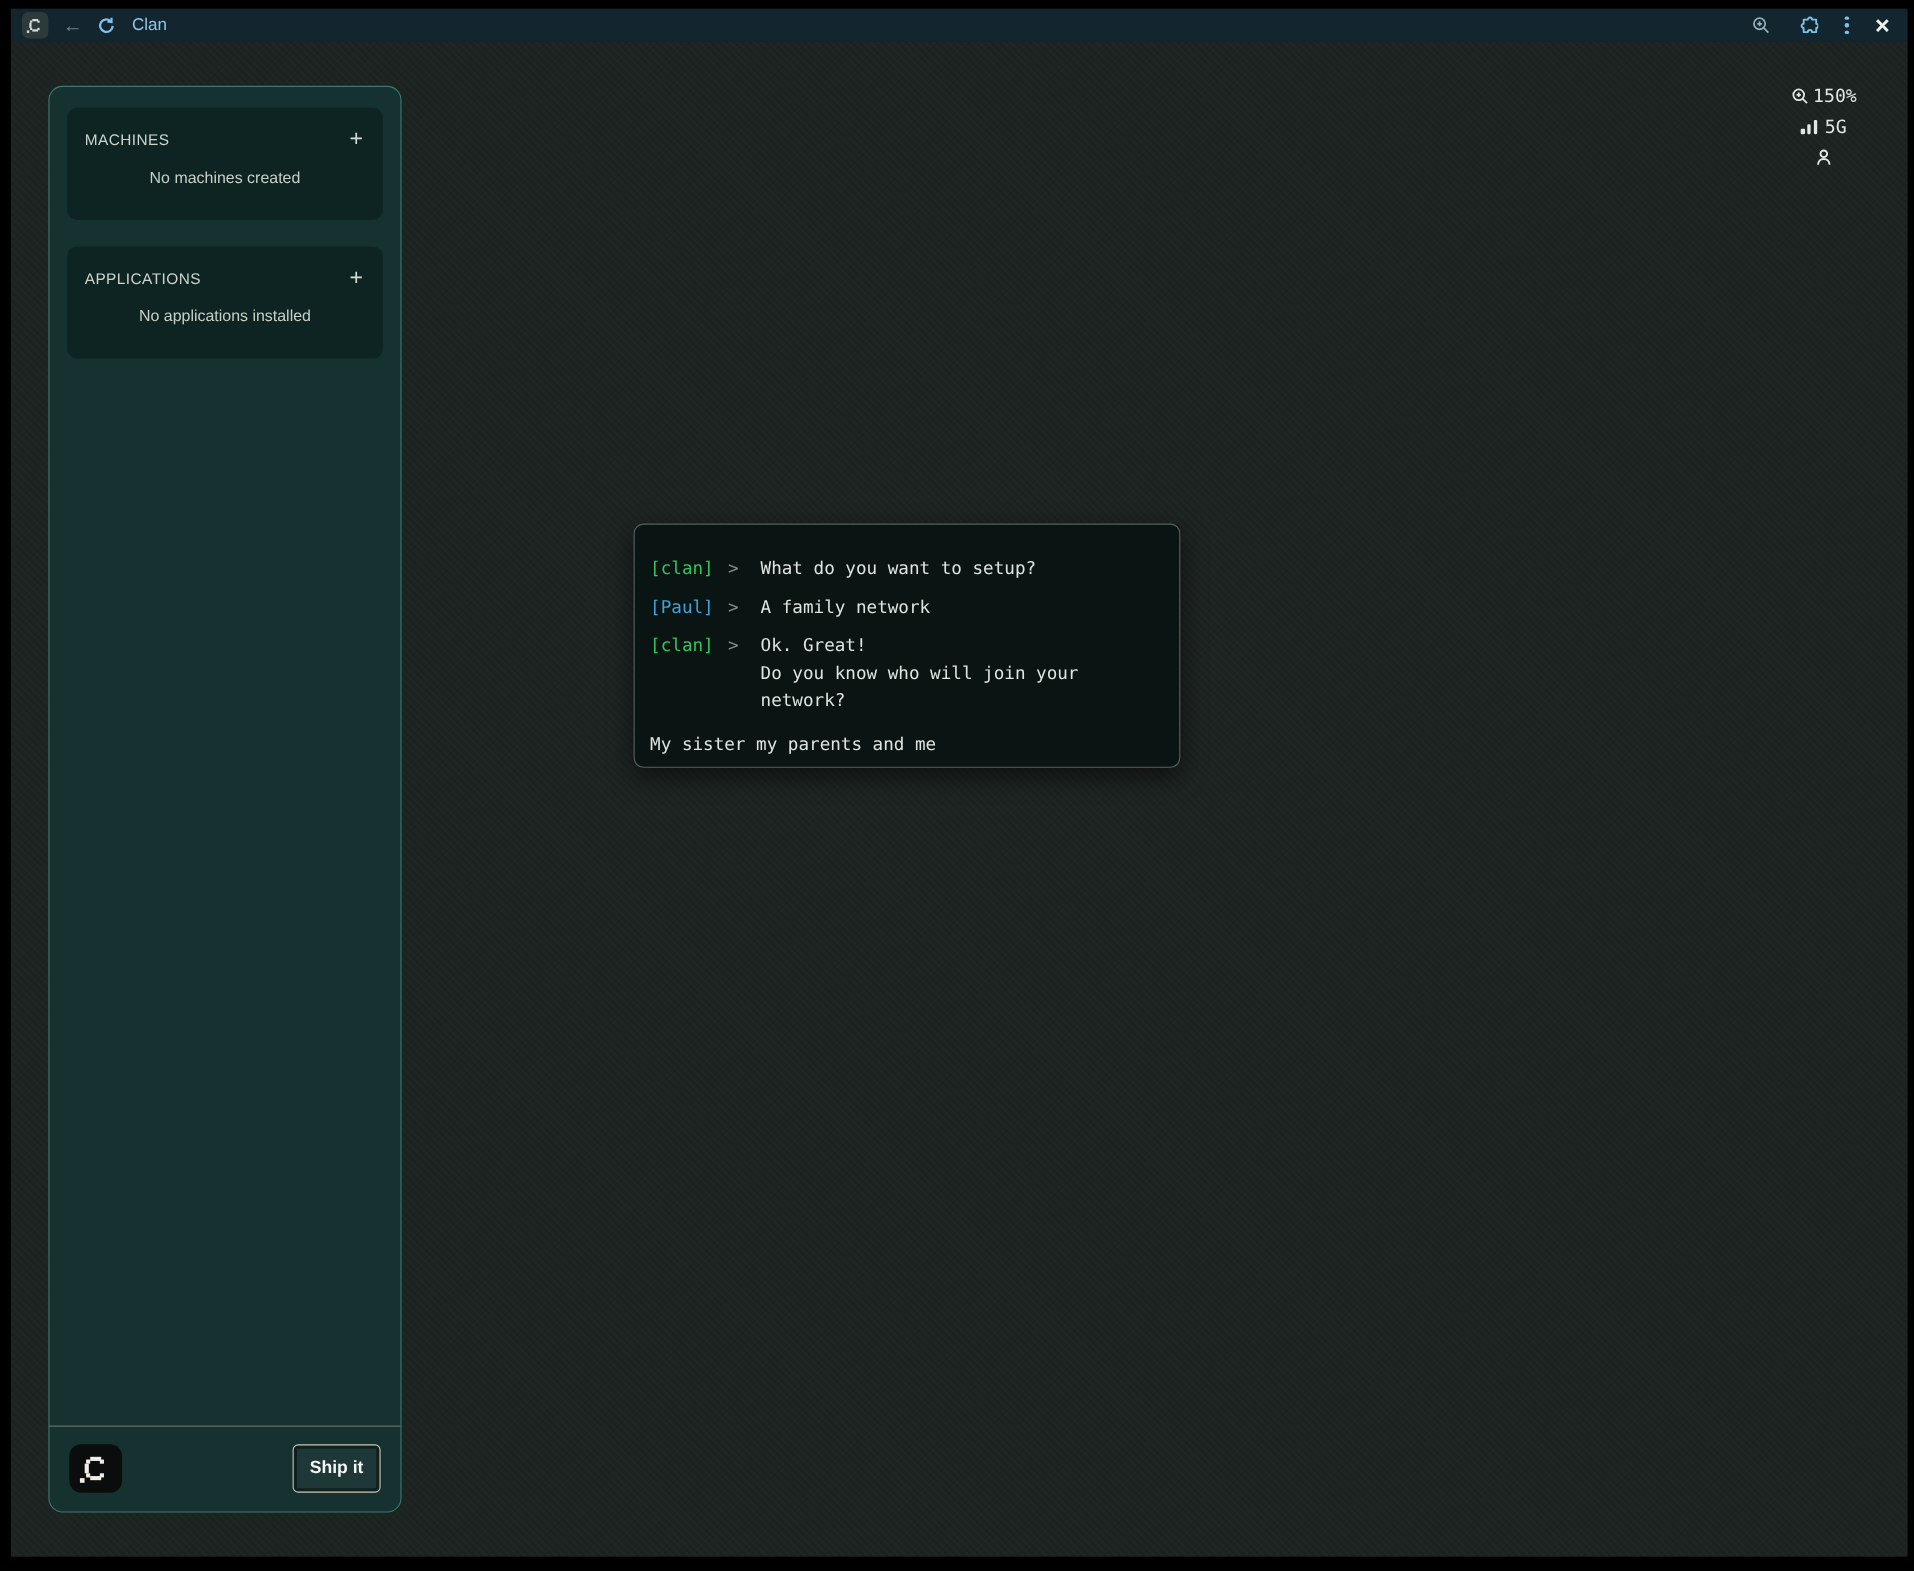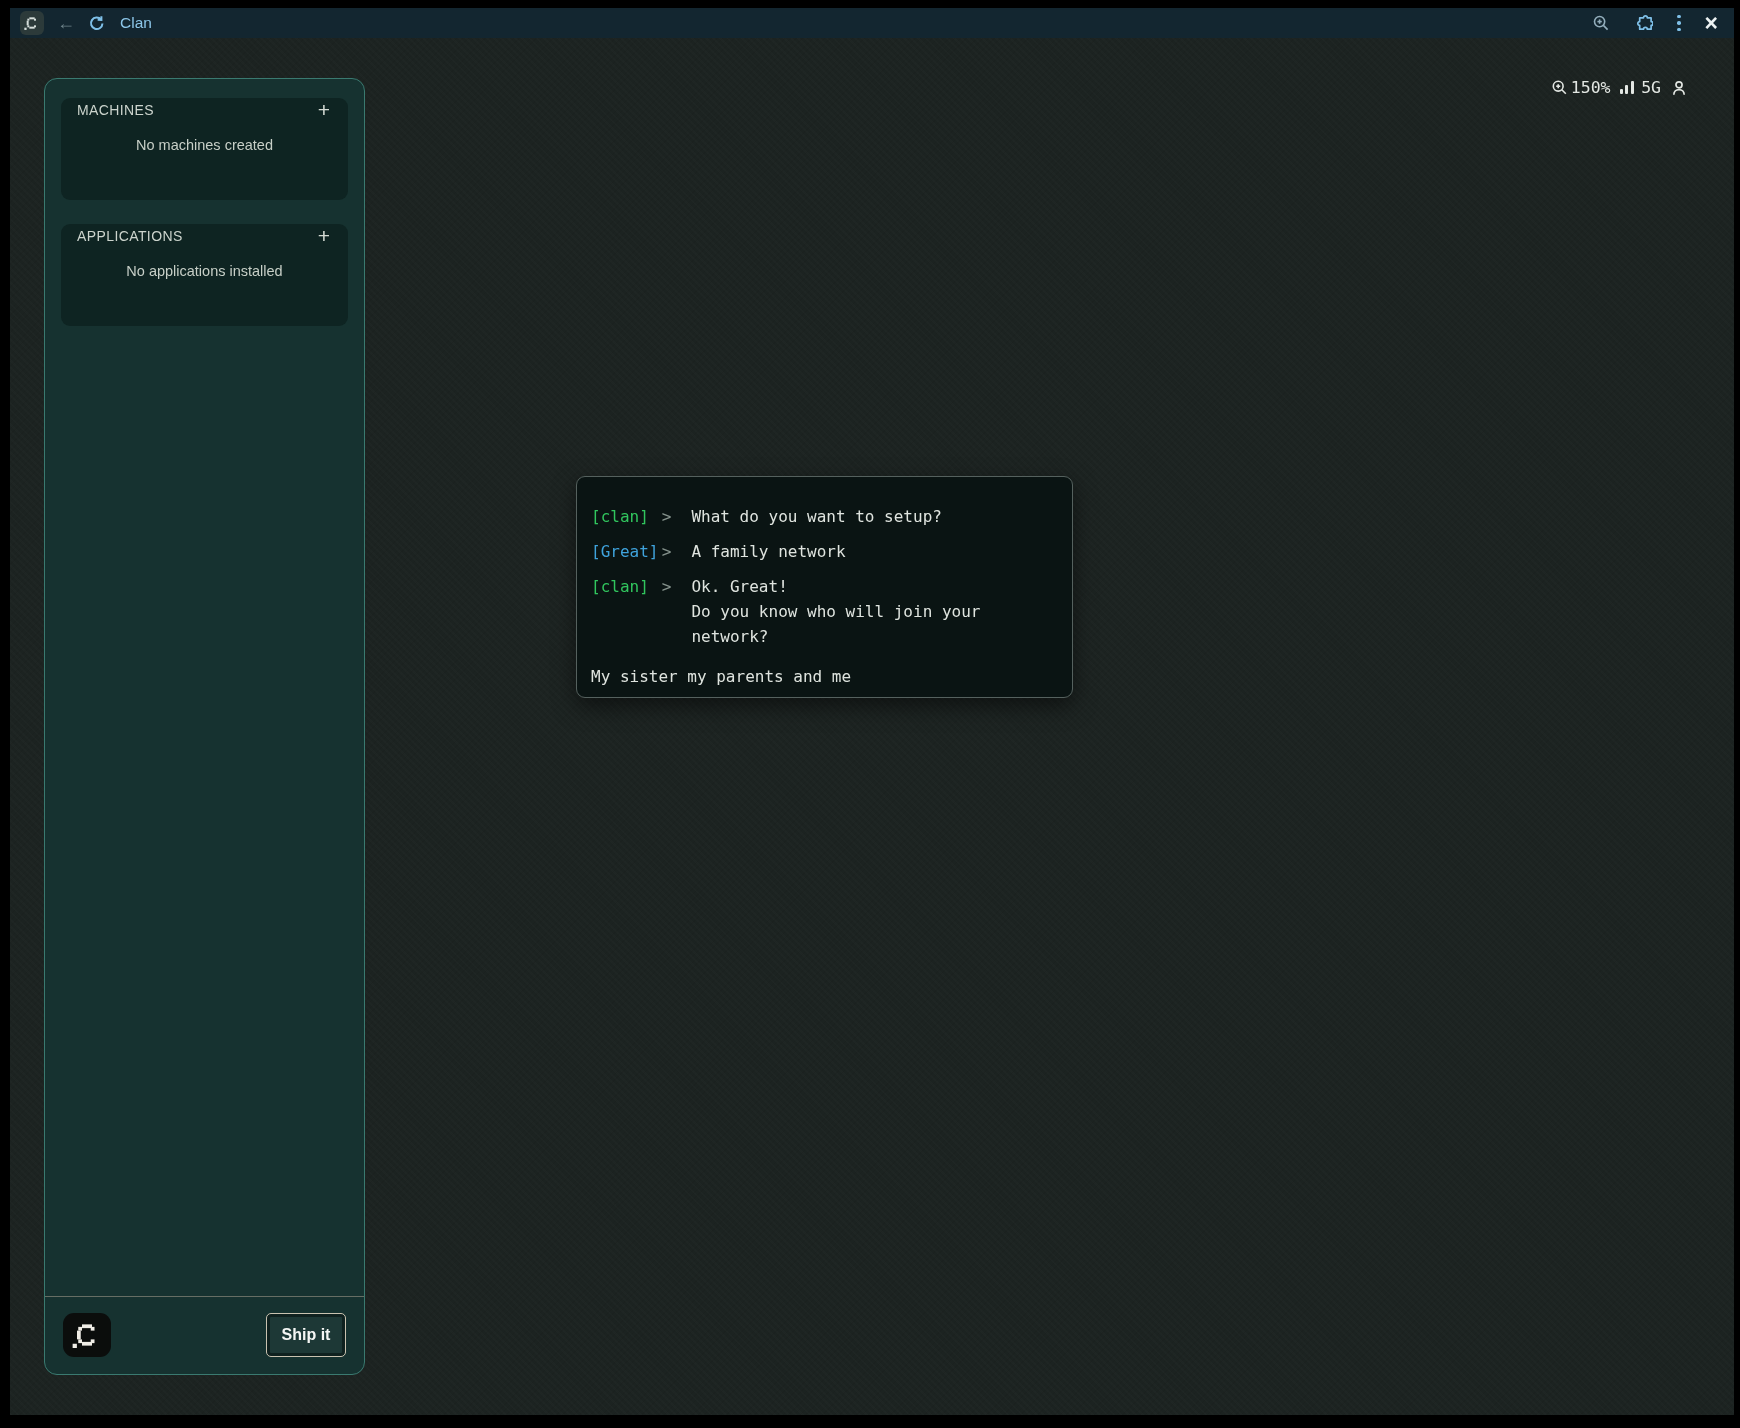--- a/index.html
+++ b/index.html
@@ -18,34 +18,34 @@
   .kebab i { width:3.5px; height:3.5px; border-radius:50%; background:#7fc0e8; }
 
   
   .main { position:absolute; left:0; right:0; top:30px; bottom:0; background:#1c2321;
           background-image:
             repeating-linear-gradient(45deg, rgba(255,255,255,.012) 0 2px, transparent 2px 5px),
             repeating-linear-gradient(-45deg, rgba(0,0,0,.05) 0 1px, transparent 1px 4px); }
 
   
   .status { position:absolute; top:40px; right:46px; display:flex; align-items:center; gap:9px;
-            font-family:"DejaVu Sans Mono", monospace; font-size:16.5px; color:#e3e7e3; }
+            font-family:"DejaVu Sans Mono", monospace; font-size:16.5px; color:#e3e7e3;flex-direction:column; }
   .status .grp { display:flex; align-items:center; gap:3px; }
   .sigbars { display:inline-flex; align-items:flex-end; gap:2.5px; margin-right:4px; }
   .sigbars i { width:3.2px; background:#e3e7e3; border-radius:1px; }
   .sigbars i:nth-child(1){ height:5px; } .sigbars i:nth-child(2){ height:9px; } .sigbars i:nth-child(3){ height:13px; }
 
   
   .sidebar { position:absolute; left:34px; top:40px; width:321px; height:1297px;
              background:#163230; border:1px solid #3a7a70; border-radius:13px;
              display:flex; flex-direction:column; }
   .sb-header { padding:27px 28px 23px; border-bottom:1px solid rgba(200,185,165,.45); }
   .sb-title { font-size:21px; font-weight:500; color:#e9ece9; letter-spacing:.2px; }
   .sb-body { flex:1; padding:19px 16px; }
-  .card { background:#0e2422; border-radius:9px; padding:1px 16px 18px; margin-bottom:24px; min-height:102px; }
+  .card { background:#0e2422; border-radius:9px; padding:18px 16px 18px; margin-bottom:24px; min-height:102px; }
   .card-head { display:flex; align-items:center; justify-content:space-between; }
   .card-label { font-size:14px; letter-spacing:.4px; color:#ccd4cd; }
   .plus-btn { font-size:21px; color:#d3dad3; line-height:1; cursor:pointer; background:none; border:none; font-family:inherit; padding:0 2px; }
   .card-empty { margin-top:17px; text-align:center; font-size:14.5px; color:#c7cfc7; }
   .sb-footer { border-top:1px solid rgba(200,185,165,.45); padding:16px 18px 17px; display:flex; align-items:center; justify-content:space-between; }
   .logo-box { width:48px; height:44px; background:#0b0d0c; border-radius:11px; display:flex; align-items:center; justify-content:center; }
   .ship-btn { width:80px; height:44px; border-radius:5px; background:#1d3836; border:1px solid #c9c2b0;
               box-shadow: inset 0 0 0 3px #0f211f; color:#f4f6f4; font-size:16px; font-weight:bold;
               font-family:"Liberation Sans", sans-serif; cursor:pointer; }
 
@@ -188,21 +188,21 @@
     <div class="terminal">
       <div class="term-body">
 
         <div class="msg">
           <span class="who green">[clan]</span>
           <span class="sep">&gt;</span>
           <span class="txt">What do you want to setup?</span>
         </div>
 
         <div class="msg">
-          <span class="who blue">[Great]</span>
+          <span class="who blue">[Paul]</span>
           <span class="sep">&gt;</span>
           <span class="txt">A family network</span>
         </div>
 
         <div class="msg">
           <span class="who green">[clan]</span>
           <span class="sep">&gt;</span>
           <span class="txt">Ok. Great!
 Do you know who will join your network?</span>
         </div>

